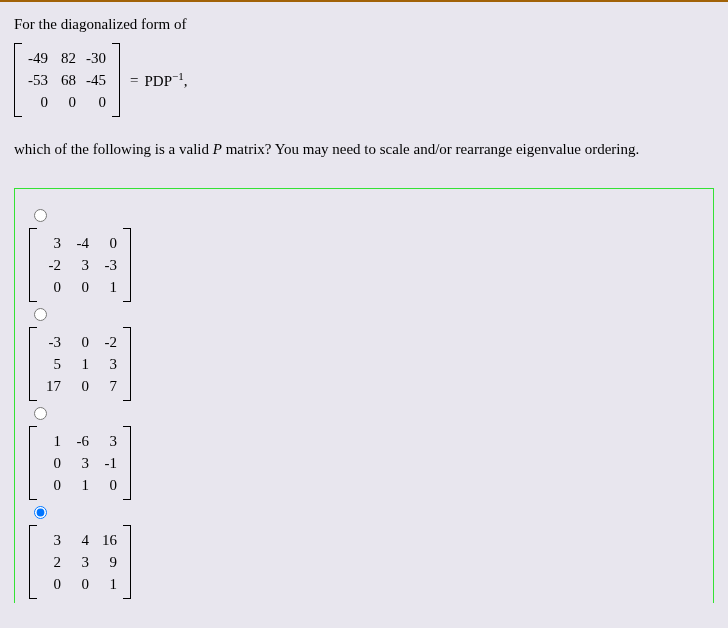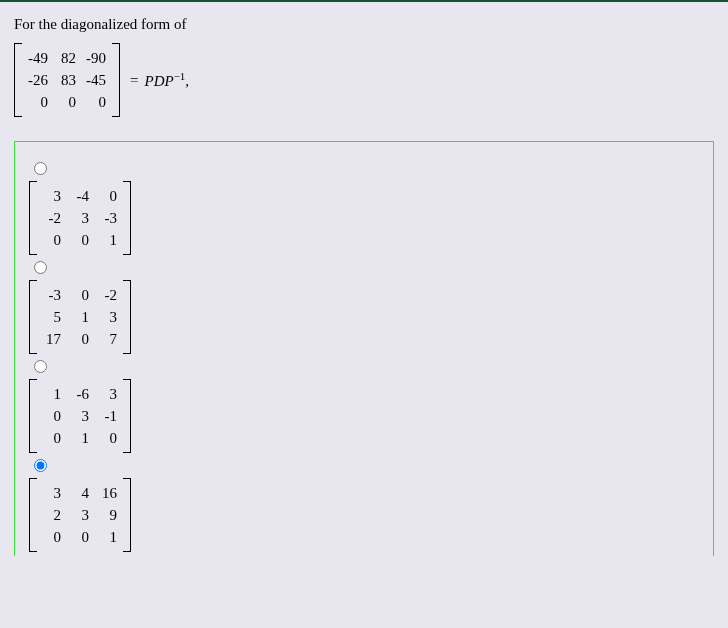--- a/index.html
+++ b/index.html
@@ -7,21 +7,21 @@
     margin: 0;
     padding: 0;
     background: #e8e6ee;
     font-family: "Times New Roman", Times, serif;
     font-size: 15px;
     color: #000;
     width: 728px;
   }
   .page {
     padding: 12px 14px 0 14px;
-    border-top: 2px solid #14532d;
+    border-top: 2px solid #a16207;
   }
   .prompt-line { margin: 2px 0 10px 0; }
   .equation-row {
     display: flex;
     align-items: center;
     gap: 10px;
     margin: 8px 0 24px 0;
   }
   .matrix {
     display: inline-flex;
@@ -38,21 +38,21 @@
   .mgrid {
     display: grid;
     grid-auto-rows: 22px;
     align-items: center;
     padding: 4px 6px;
     column-gap: 10px;
   }
   .mgrid.cols3 { grid-template-columns: repeat(3, auto); }
   .cell { text-align: right; min-width: 18px; font-size: 15px; }
   .rhs { display: inline-flex; align-items: center; gap: 6px; }
-  .pdp { font-style: italic; }
+  .pdp { }
   .sup { font-size: 11px; vertical-align: super; }
   .question-text { margin: 0 0 30px 0; }
   .italic { font-style: italic; }
 
   .answer-box {
     border: 1.5px solid #34e234;
     border-bottom: none;
     margin-top: 8px;
     padding: 18px 14px 0 14px;
     background: #e8e6ee;
@@ -74,38 +74,43 @@
 <div class="page">
 
   <div class="prompt-line">For the diagonalized form of</div>
 
   <div class="equation-row">
     <span class="matrix">
       <span class="bracket left"></span>
       <span class="mgrid cols3">
         <span class="cell">-49</span>
         <span class="cell">82</span>
-        <span class="cell">-90</span>
-        <span class="cell">-26</span>
-        <span class="cell">83</span>
+        <span class="cell">-30</span>
+        <span class="cell">-53</span>
+        <span class="cell">68</span>
         <span class="cell">-45</span>
         <span class="cell">0</span>
         <span class="cell">0</span>
         <span class="cell">0</span>
       </span>
       <span class="bracket right"></span>
     </span>
     <span class="rhs">
       <span>=</span>
       <span>
         <span class="pdp">PDP</span><span class="sup">−1</span><span>,</span>
       </span>
     </span>
   </div>
 
+  <div class="question-text">
+    <span>which of the following is a valid</span>
+    <span class="italic">P</span>
+    <span>matrix? You may need to scale and/or rearrange eigenvalue ordering.</span>
+  </div>
 
   <div class="answer-box">
 
     <div class="choice-block">
       <div class="choice">
         <input type="radio" name="ans" style="">
       </div>
       <div class="matrix-wrap">
         <span class="matrix">
           <span class="bracket left"></span>

